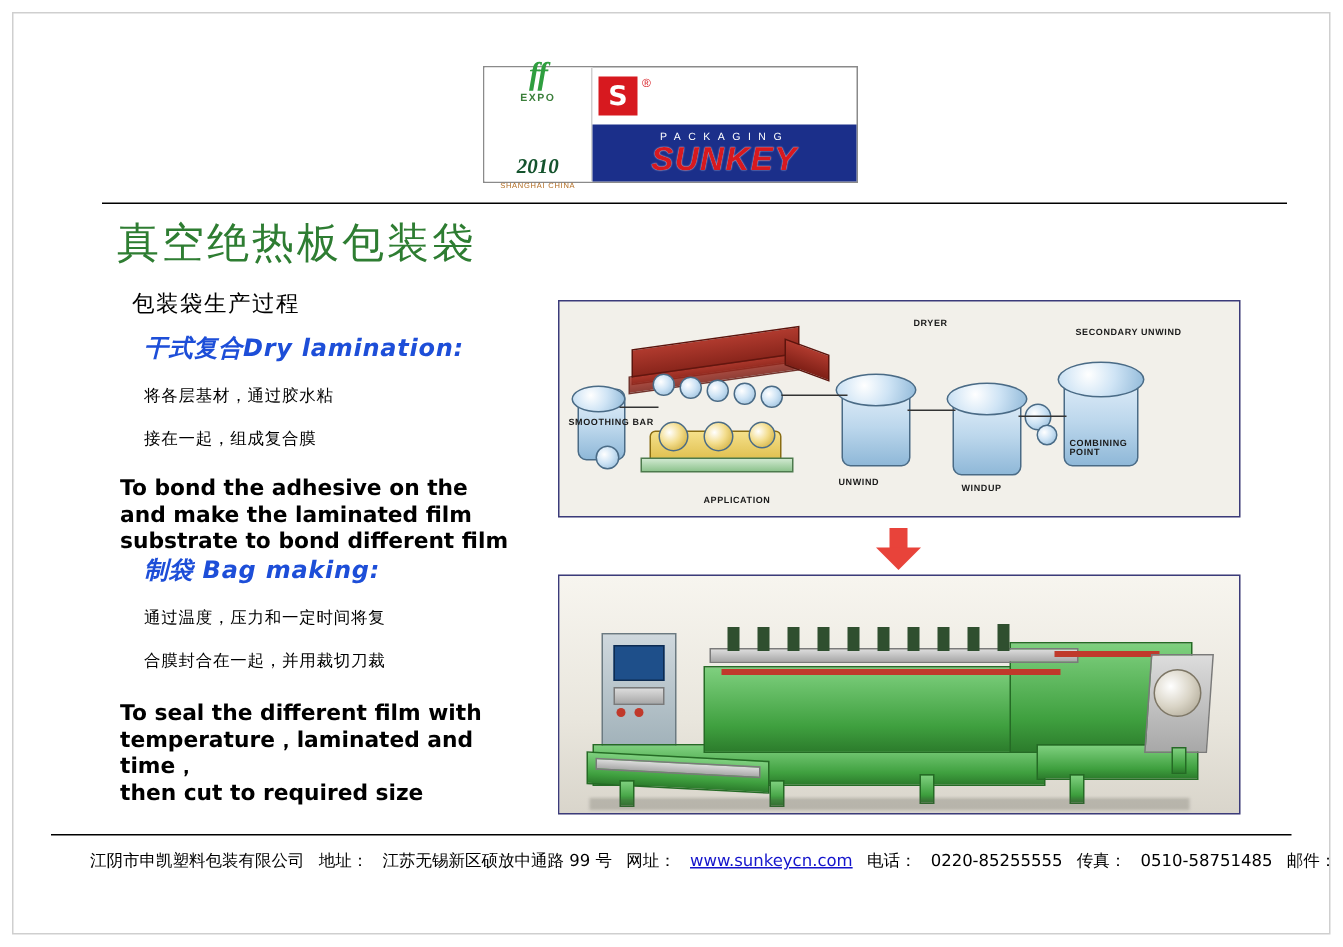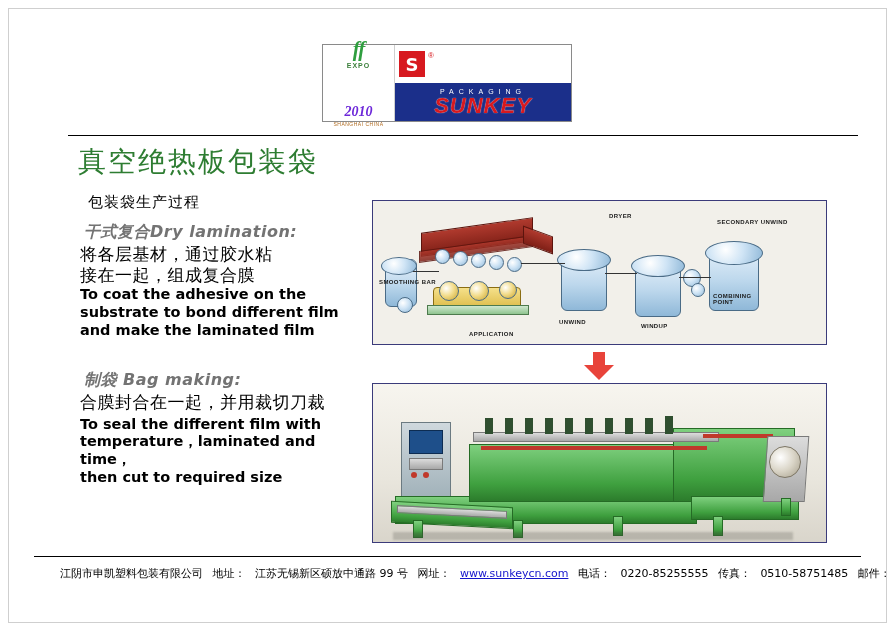--- a/index.html
+++ b/index.html
@@ -58,21 +58,21 @@
     font-weight: bold;
     color: #3b7f3b;
     letter-spacing: 1px;
     margin-top: 2px;
   }
   .expo-year {
     font-family: "Liberation Serif", serif;
     font-size: 14px;
     font-weight: bold;
     font-style: italic;
-    color: #6d28d9;
+    color: #14532d;
     line-height: 1;
     margin-top: 36px;
   }
   .expo-city {
     font-size: 5px;
     color: #b06a1f;
     letter-spacing: 0.5px;
     margin-top: 2px;
   }
   .logo-main {
@@ -173,31 +173,31 @@
     position: absolute;
     left: 80px;
     width: 290px;
   }
   .block-1 { top: 222px; }
   .block-2 { top: 370px; }
   .head-red {
     font-size: 16px;
     font-weight: bold;
     font-style: italic;
-    color: #737373;
-    font-family: "DejaVu Sans", sans-serif;
-    margin: 0 0 2px 4px;
+    color: #1d4ed8;
+    font-family: "DejaVu Sans", sans-serif;
+    margin: 0 0 2px 16px;
     letter-spacing: 0.5px;
   }
   .cn-line {
-    font-size: 17px;
+    font-size: 11px;
     color: #000000;
-    font-family: Liberation Serif, serif;
+    font-family: Liberation Mono, monospace;
     line-height: 1.22;
-    margin: 0;
+    margin: 16px;
     letter-spacing: 0.5px;
   }
   .en-line {
     font-size: 14.5px;
     font-weight: bold;
     color: #000000;
     font-family: "DejaVu Sans", sans-serif;
     line-height: 1.22;
     margin: 0;
   }
@@ -379,27 +379,28 @@
 
   <div class="title-rule"></div>
   <div class="slide-title">真空绝热板包装袋</div>
 
   <div class="subtitle">包装袋生产过程</div>
 
   <div class="block block-1">
     <p class="head-red">干式复合Dry lamination:</p>
     <p class="cn-line">将各层基材，通过胶水粘</p>
     <p class="cn-line">接在一起，组成复合膜</p>
-    <p class="en-line">To coat the adhesive on the</p>
+    <p class="en-line">To bond the adhesive on the</p>
+    <p class="en-line">and make the laminated film</p>
     <p class="en-line">substrate to bond different film</p>
-    <p class="en-line">and make the laminated film</p>
   </div>
 
   <div class="block block-2">
     <p class="head-red">制袋 Bag making:</p>
+    <p class="cn-line">通过温度，压力和一定时间将复</p>
     <p class="cn-line">合膜封合在一起，并用裁切刀裁</p>
     <div class="gap-s"></div>
     <p class="en-line">To seal the different film with</p>
     <p class="en-line">temperature，laminated and time，</p>
     <p class="en-line">then cut to required size</p>
   </div>
 
   <div class="img-frame img-top">
 
     <div class="red-band" style="left:48px; top:24px; width:110px; height:22px; transform:skewY(-8deg);"></div>

